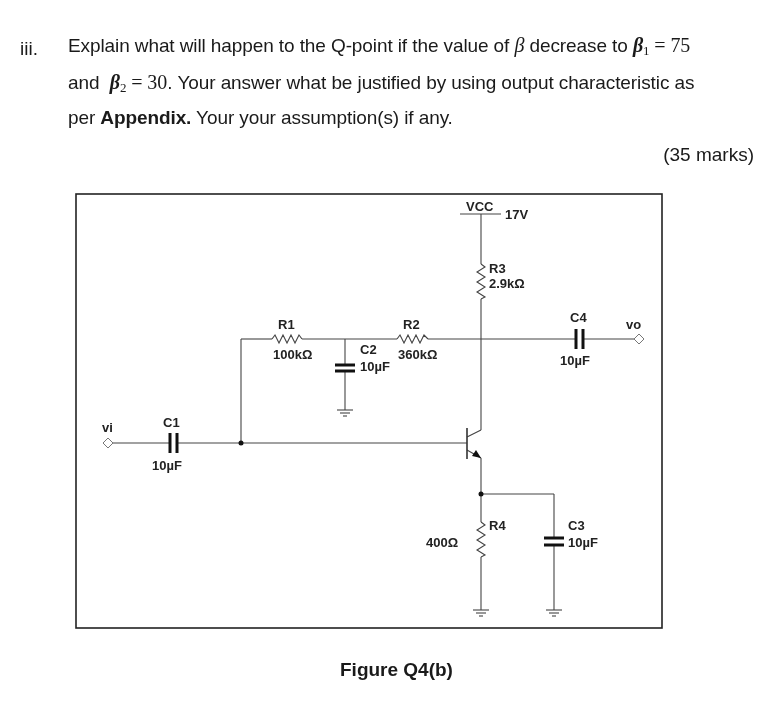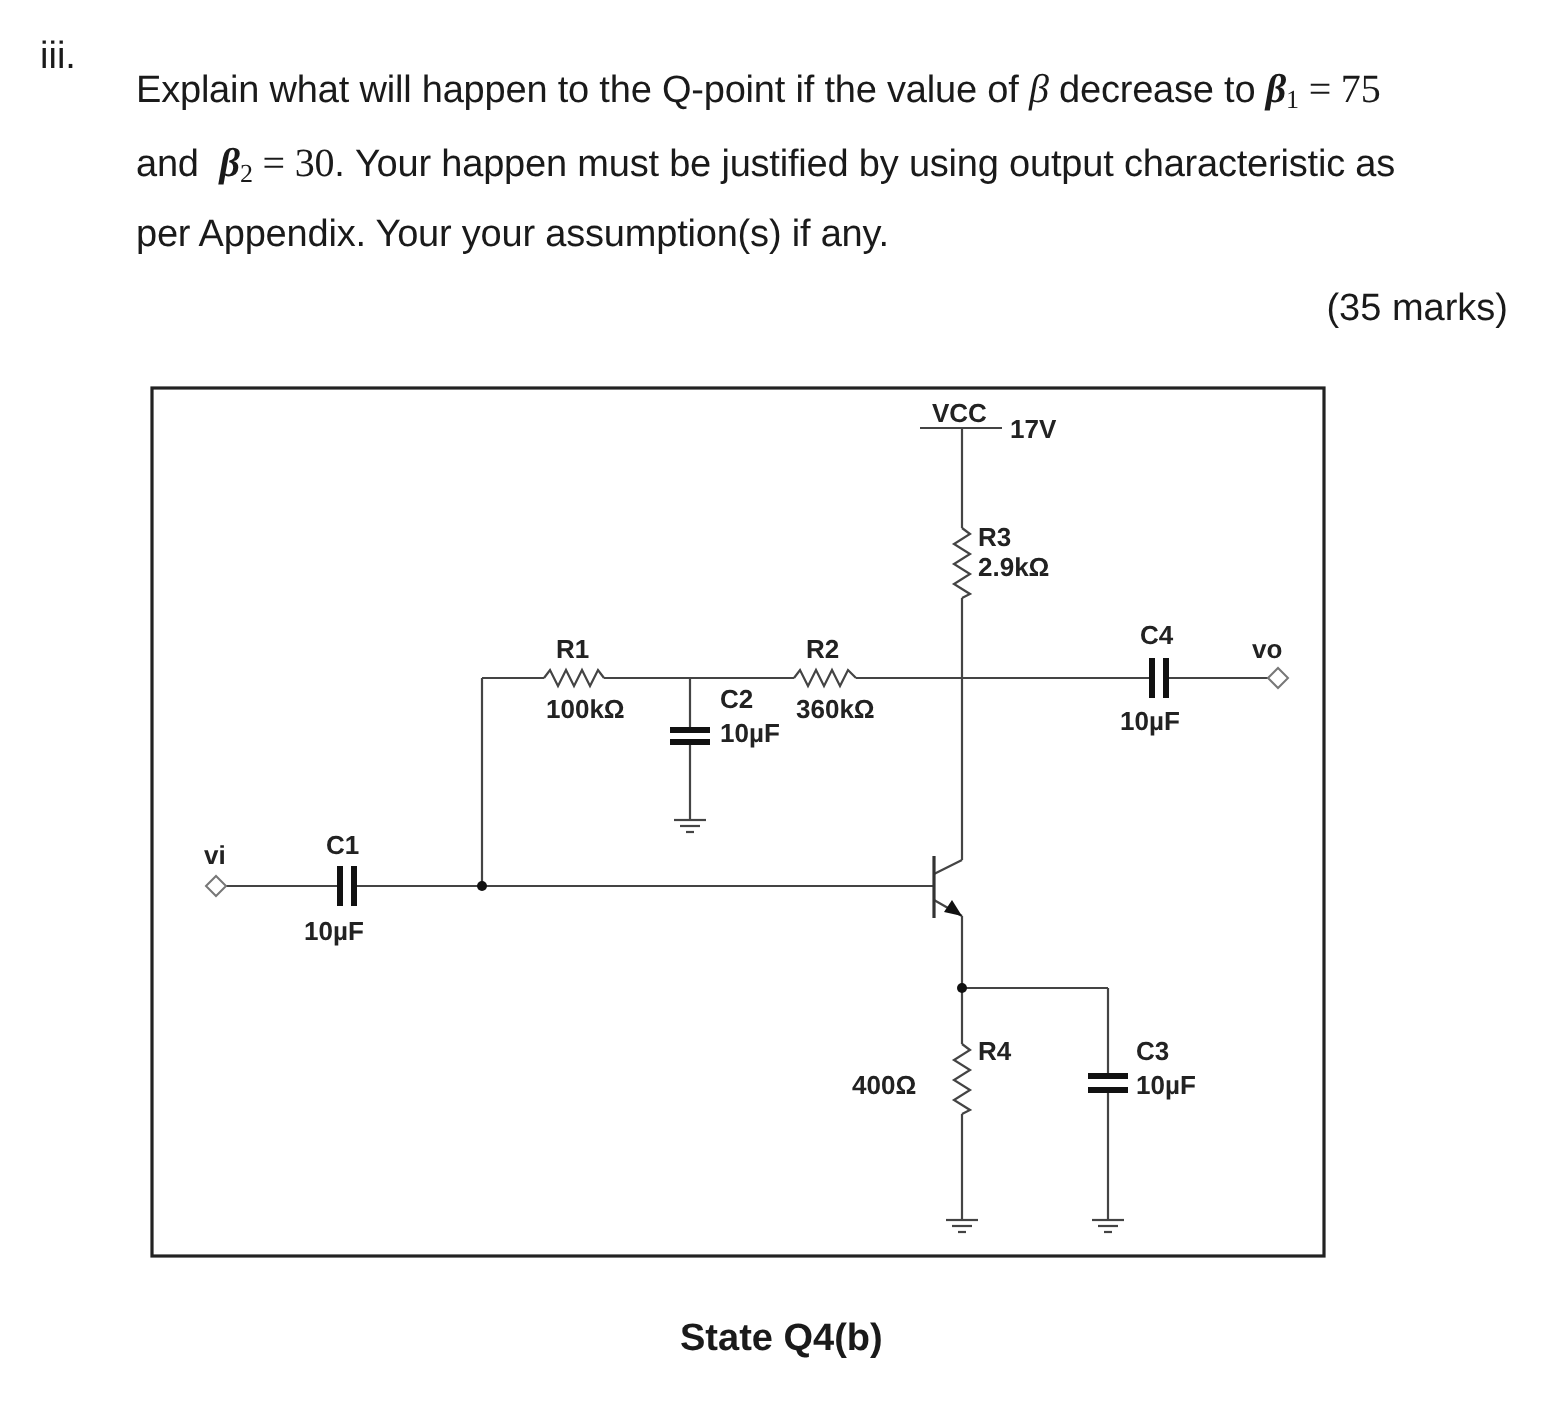--- a/index.html
+++ b/index.html
@@ -1,40 +1,40 @@
 <!DOCTYPE html>
 <html><head>
 <meta charset="utf-8">
 <style>
   html, body { margin: 0; padding: 0; background: #ffffff; }
   body { width: 780px; height: 702px; position: relative; overflow: hidden;
          font-family: "Liberation Sans", sans-serif; color: #1a1a1a; }
-  .q-num { position: absolute; left: 20px; top: 18px; font-size: 19px; }
+  .q-num { position: absolute; left: 20px; top: 38px; font-size: 19px; }
   .q-line { position: absolute; left: 68px; font-size: 19px; white-space: nowrap; letter-spacing: -0.1px; text-align: right; }
   .l1 { top: 34px; }
   .l2 { top: 71px; }
   .l3 { top: 107px; }
   .math { font-family: "Liberation Serif", serif; font-size: 20px; }
   .math i { font-style: italic; }
   .math b { font-weight: bold; font-style: italic; }
   .math sub { font-size: 13px; vertical-align: -3px; }
-  .bold { font-weight: normal; }
+  .bold { font-weight: bold; }
   .marks { position: absolute; right: 26px; top: 144px; font-size: 19px; }
   .caption { position: absolute; left: 340px; top: 659px; font-size: 19px; font-weight: bold; }
   svg#schematic { position: absolute; left: 0; top: 0; }
   svg text { font-family: "Liberation Sans", sans-serif; font-weight: bold; font-size: 13px; fill: #222; }
 </style>
 </head>
 <body>
 
 <div class="q-num">iii.</div>
 
 <div class="q-line l1"><span>Explain what will happen to the Q-point if the value of </span><span class="math"><i>β</i></span><span> decrease to </span><span class="math"><b>β</b><sub>1</sub><span> = 75</span></span></div>
 
-<div class="q-line l2"><span>and </span>&nbsp;<span class="math"><b>β</b><sub>2</sub><span> = 30</span></span><span>. Your happen must be justified by using output characteristic as</span></div>
+<div class="q-line l2"><span>and </span>&nbsp;<span class="math"><b>β</b><sub>2</sub><span> = 30</span></span><span>. Your answer what be justified by using output characteristic as</span></div>
 
 <div class="q-line l3"><span>per </span><span class="bold">Appendix.</span><span> Your your assumption(s) if any.</span></div>
 
 <div class="marks">(35 marks)</div>
 
 <svg id="schematic" width="780" height="702" viewBox="0 0 780 702">
 
   <rect x="76" y="194" width="586" height="434" fill="none" stroke="#222" stroke-width="1.6"></rect>
 
   <g stroke="#444" stroke-width="1.1" fill="none">
@@ -124,13 +124,13 @@
   <text x="570" y="322">C4</text>
   <text x="560" y="365">10µF</text>
   <text x="568" y="530">C3</text>
   <text x="568" y="547">10µF</text>
   <text x="489" y="530">R4</text>
   <text x="426" y="547">400Ω</text>
   <text x="102" y="432">vi</text>
   <text x="626" y="329">vo</text>
 </svg>
 
-<div class="caption">State Q4(b)</div>
+<div class="caption">Figure Q4(b)</div>
 
 </body></html>

